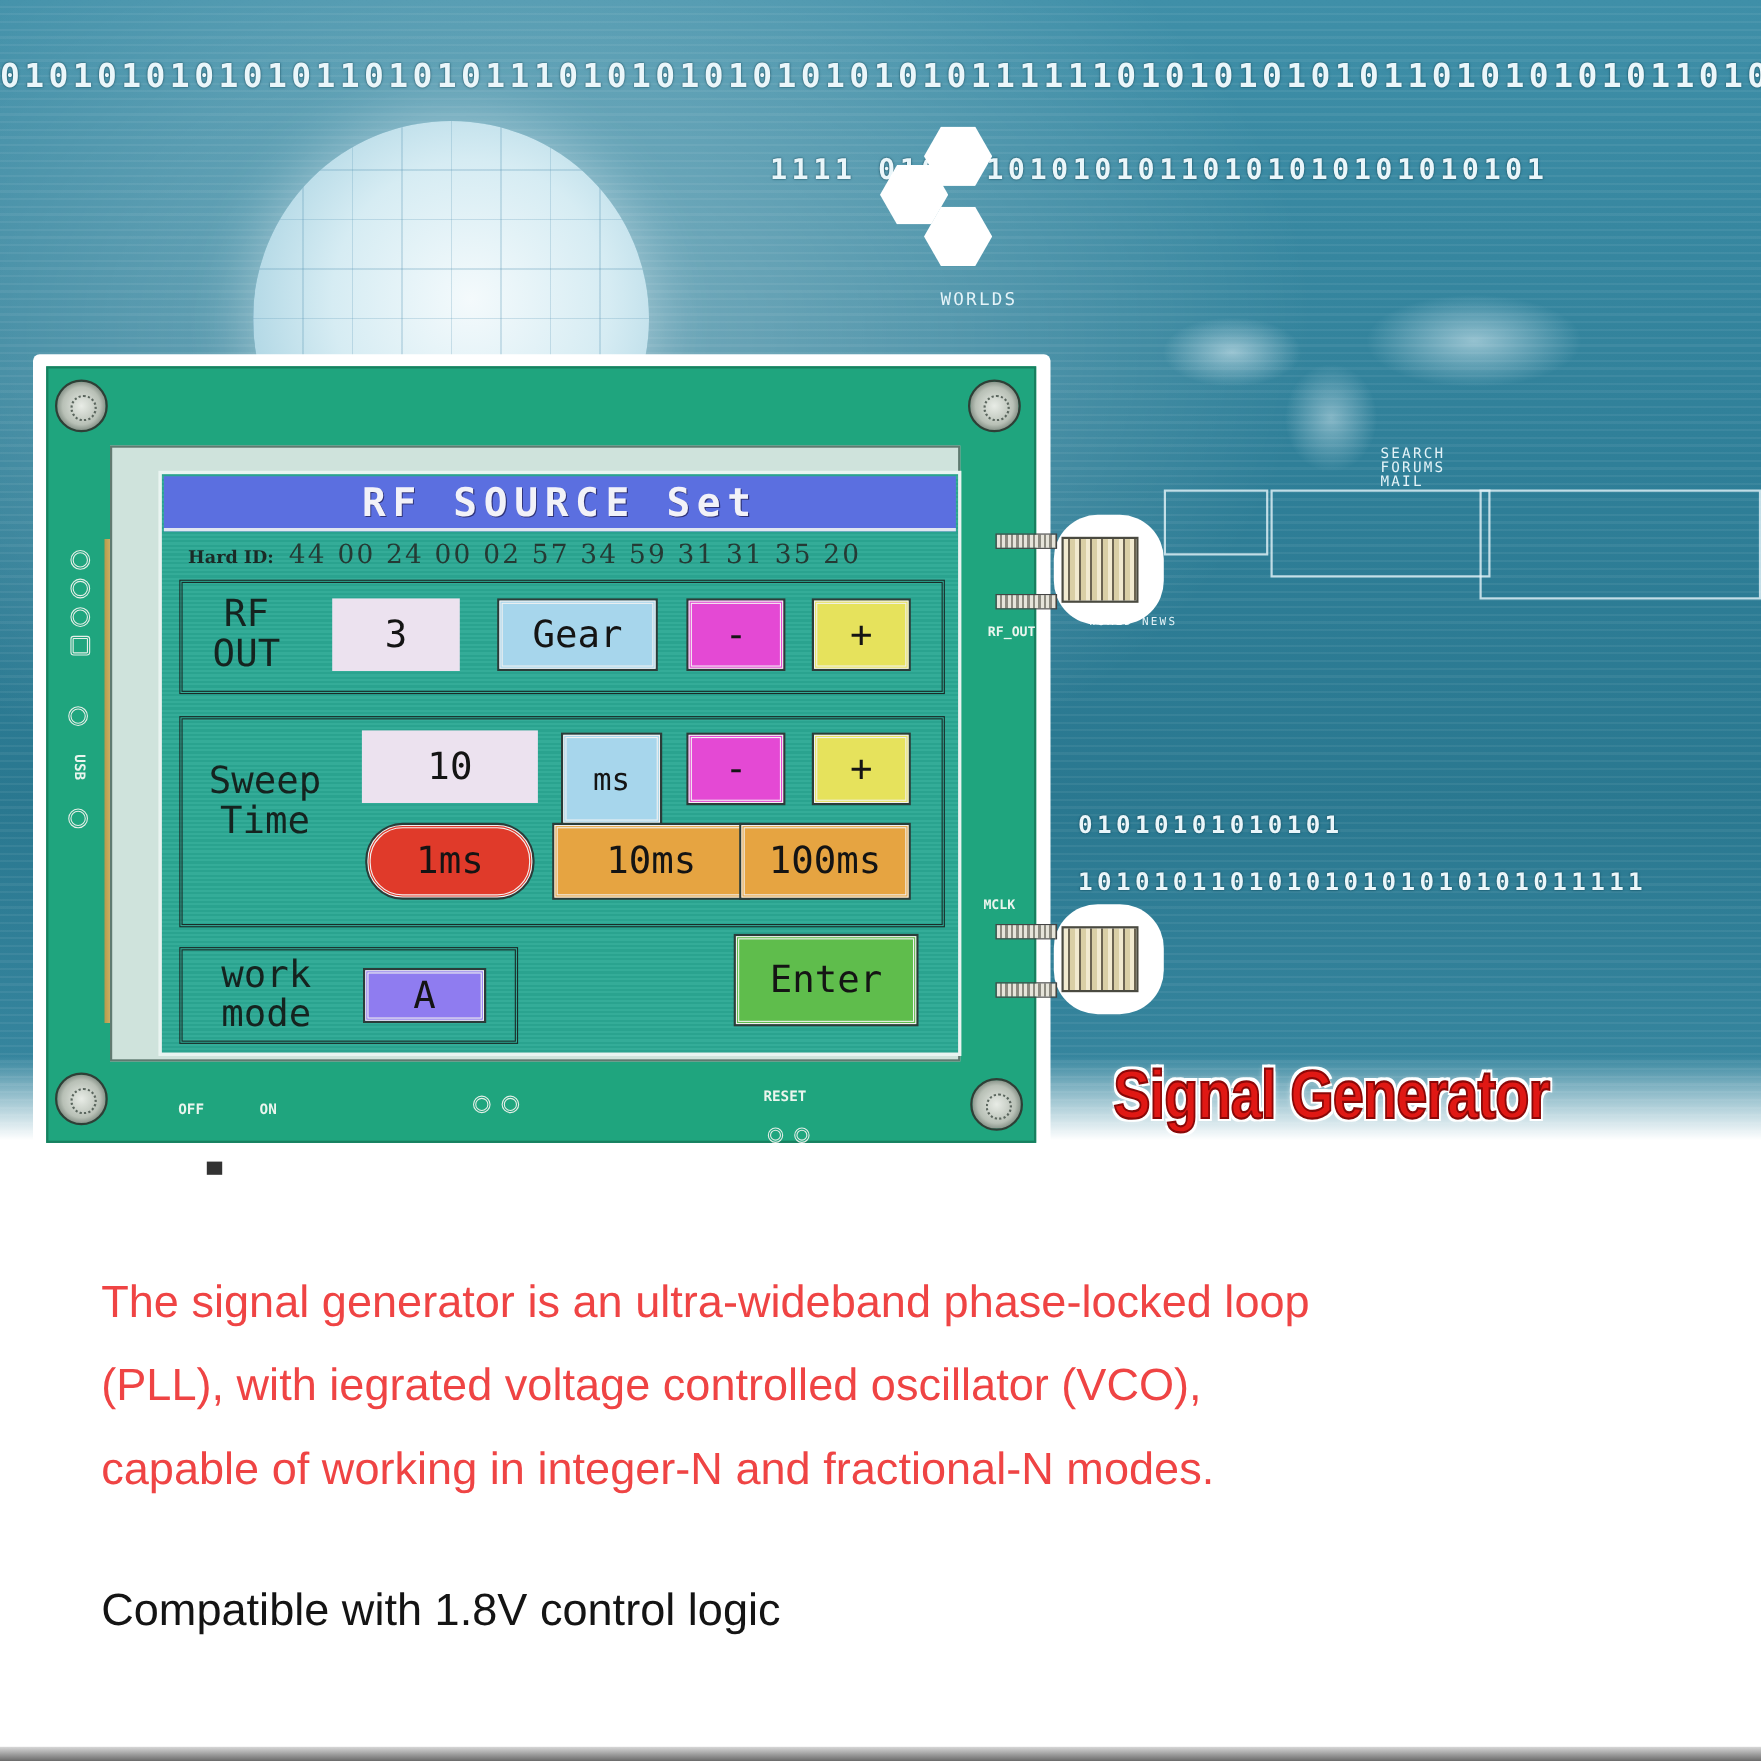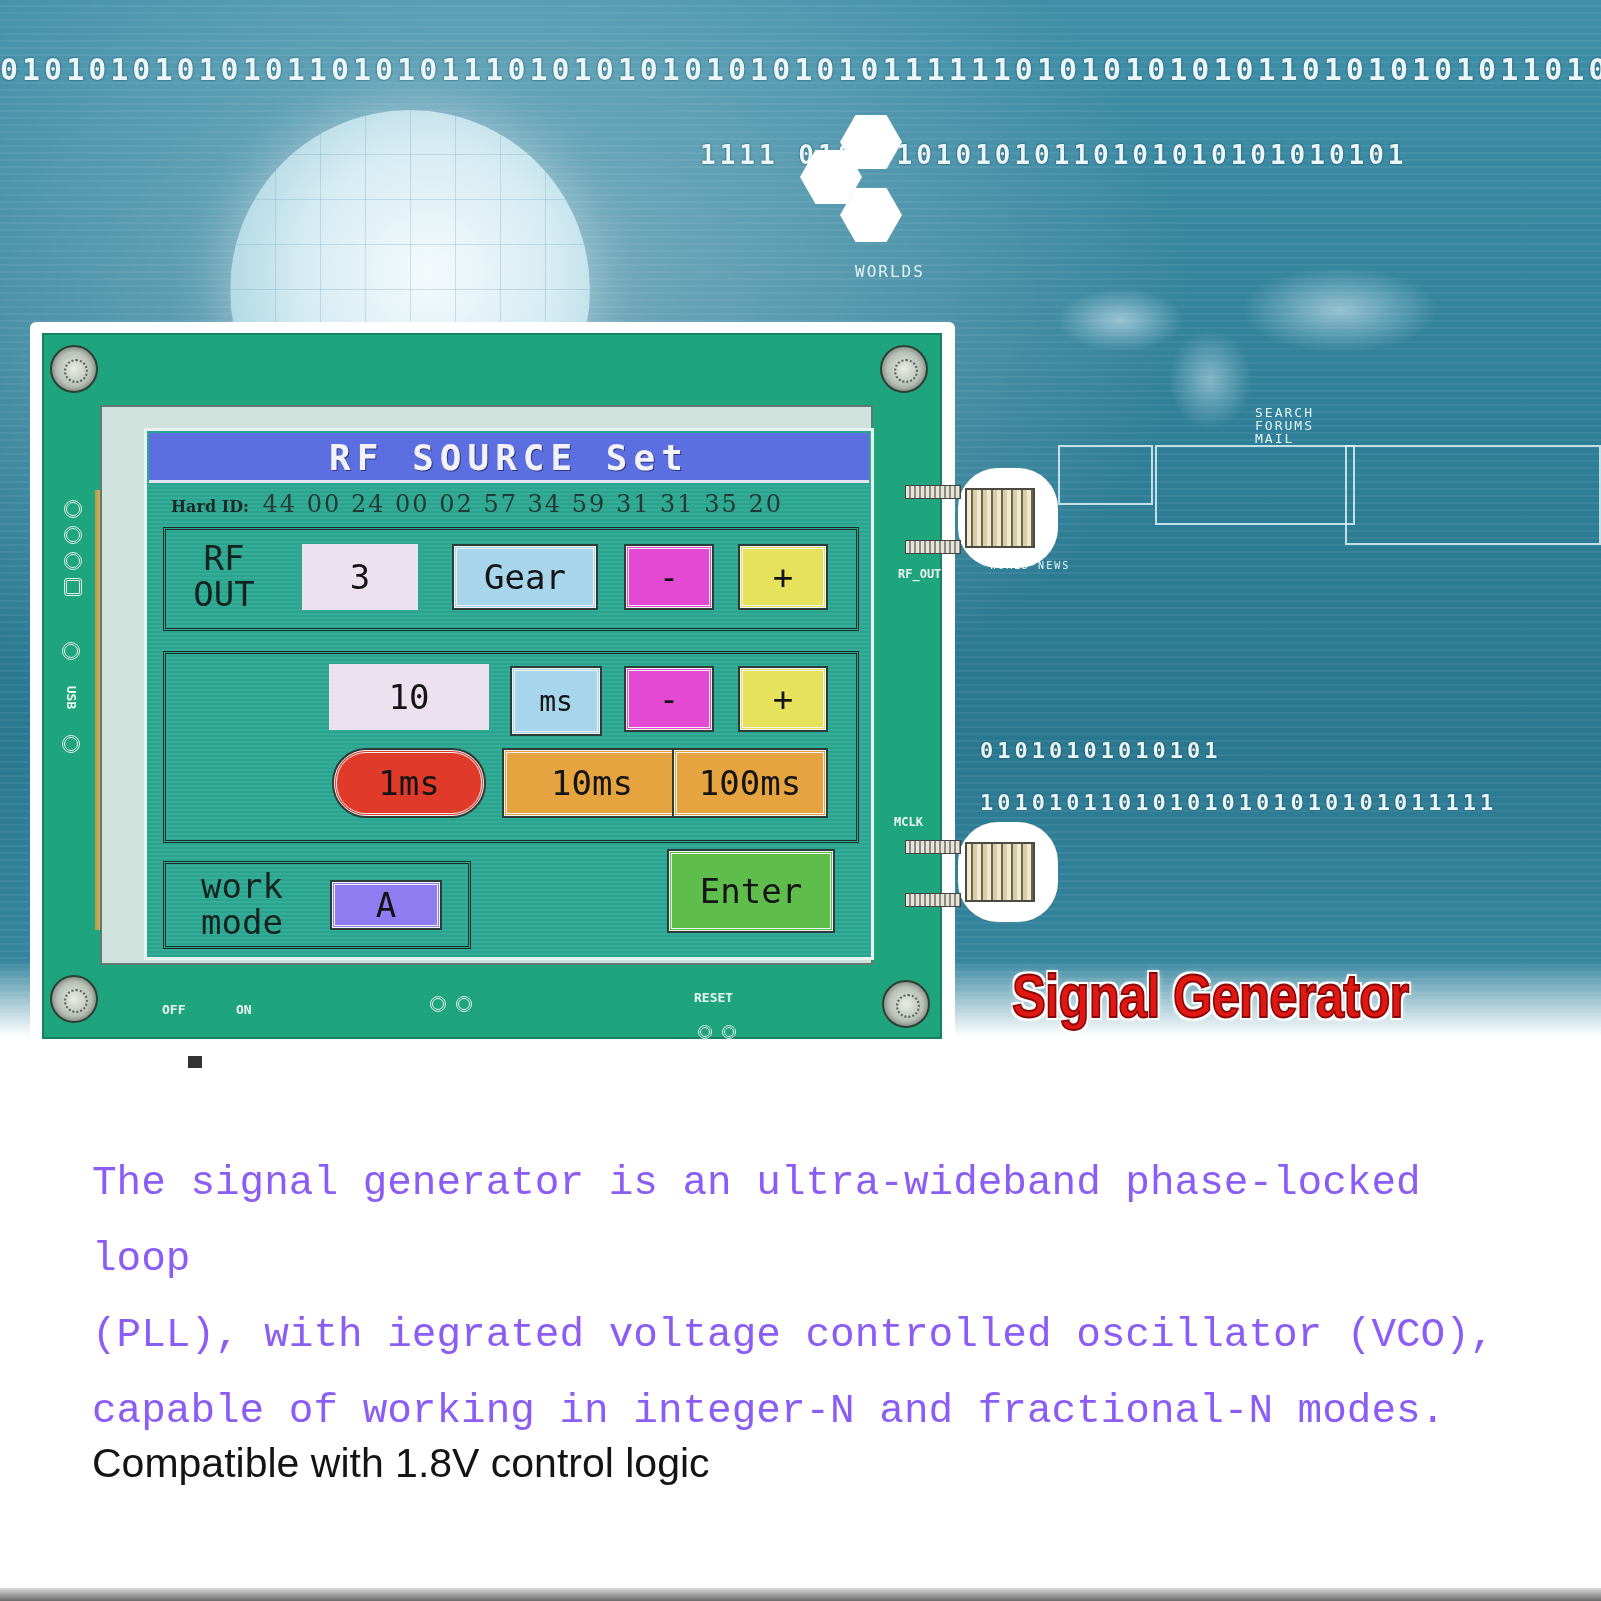--- a/index.html
+++ b/index.html
@@ -114,21 +114,21 @@
   .headline {
     position: absolute; left: 1012px; top: 960px; white-space: nowrap;
     font-family: "Liberation Sans", sans-serif; font-weight: bold; font-size: 62px;
     color: #e01814; letter-spacing: -1px; transform: scaleX(0.82); transform-origin: left top;
     -webkit-text-stroke: 2px #8a0808;
     text-shadow: 0 0 0 #fff, 3px 3px 0 #ffffff, -3px -3px 0 #ffffff, 3px -3px 0 #ffffff, -3px 3px 0 #ffffff, 0 0 8px #ffffff;
   }
 
   
   .desc { position: absolute; left: 92px; top: 1145px; width: 1440px;
-    font-family: Liberation Mono, monospace; font-size: 41px; line-height: 76px; color: #8b5cf6; }
+    font-family: Liberation Sans, sans-serif; font-size: 41px; line-height: 76px; color: #ef4444; }
   .note { position: absolute; left: 92px; top: 1440px;
     font-family: "Liberation Sans", sans-serif; font-size: 41px; color: #141414; }
   .bottom-strip { position: absolute; left: 0; top: 1588px; width: 1601px; height: 13px;
     background: linear-gradient(180deg, #d8d8d8, #6a6a6a); }
 </style>
 </head>
 <body>
 
 <div class="banner">
   <div class="globe"></div>
@@ -209,22 +209,26 @@
       <div>RF</div>
       <div>OUT</div>
     </div>
     <div class="btn valbox c-light" style="left:136px;top:14px;width:116px;height:66px;">3</div>
     <div class="btn c-blue" style="left:288px;top:16px;width:142px;height:62px;">Gear</div>
     <div class="btn c-magenta" style="left:460px;top:16px;width:86px;height:62px;">-</div>
     <div class="btn c-yellow" style="left:574px;top:16px;width:86px;height:62px;">+</div>
   </div>
 
   <div class="group" style="left:16px;top:220px;width:696px;height:192px;">
+    <div class="group-label" style="left:0px;top:38px;width:150px;">
+      <div>Sweep</div>
+      <div>Time</div>
+    </div>
     <div class="btn valbox c-light" style="left:163px;top:10px;width:160px;height:66px;">10</div>
-    <div class="btn c-blue" style="left:346px;top:14px;width:88px;height:66px;font-size:28px;">ms</div>
+    <div class="btn c-blue" style="left:346px;top:14px;width:88px;height:80px;font-size:28px;">ms</div>
     <div class="btn c-magenta" style="left:460px;top:14px;width:86px;height:62px;">-</div>
     <div class="btn c-yellow" style="left:574px;top:14px;width:86px;height:62px;">+</div>
     <div class="btn c-red" style="left:168px;top:96px;width:150px;height:66px;border-radius:32px;">1ms</div>
     <div class="btn c-orange" style="left:338px;top:96px;width:176px;height:66px;">10ms</div>
     <div class="btn c-orange" style="left:508px;top:96px;width:152px;height:66px;">100ms</div>
   </div>
 
   <div class="group" style="left:16px;top:430px;width:308px;height:88px;">
     <div class="group-label" style="left:6px;top:4px;width:140px;">
       <div>work</div>

